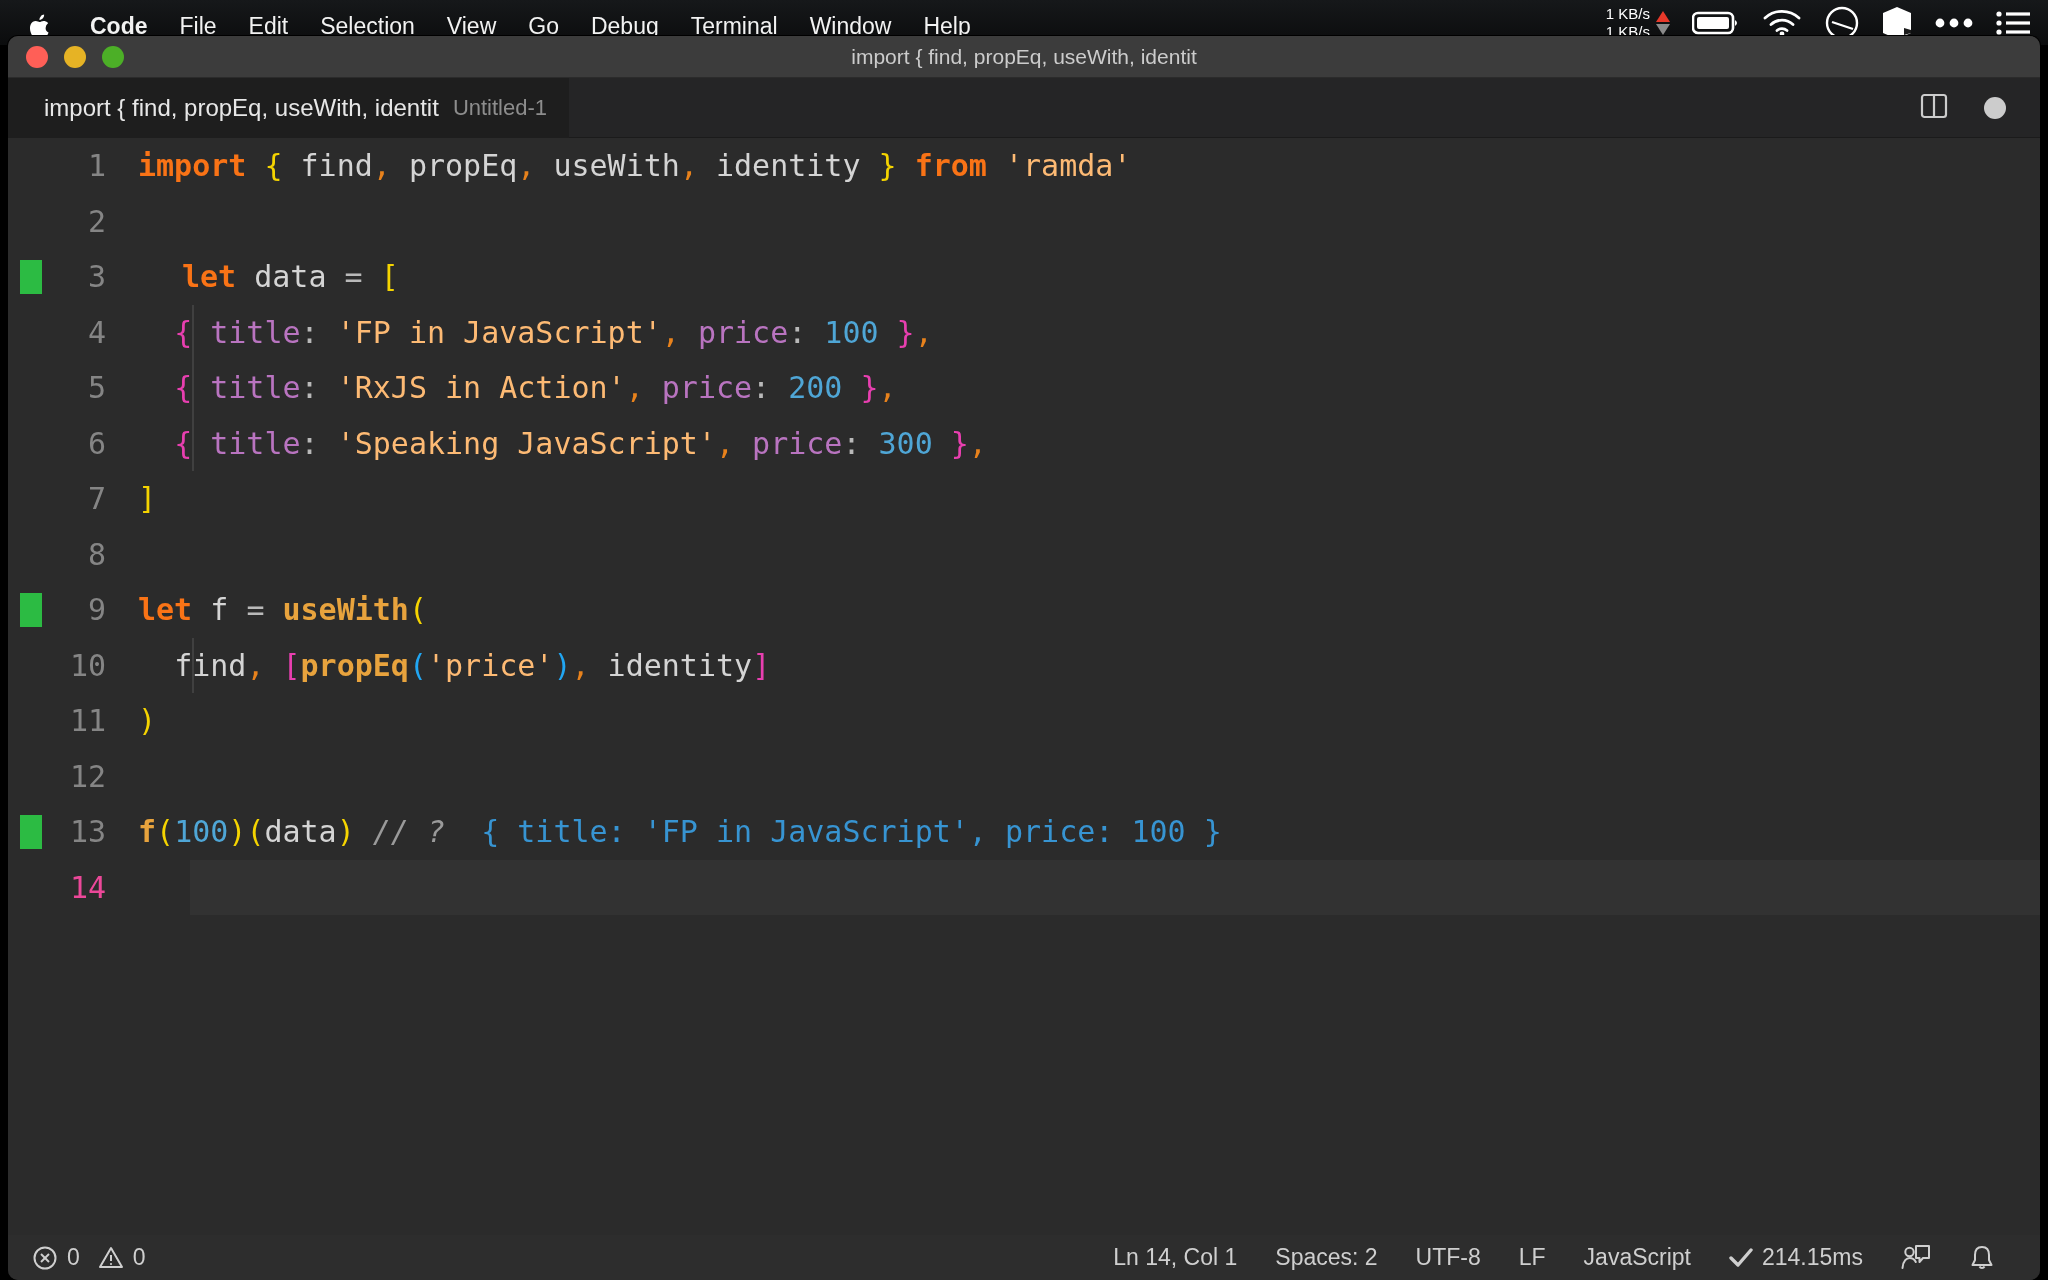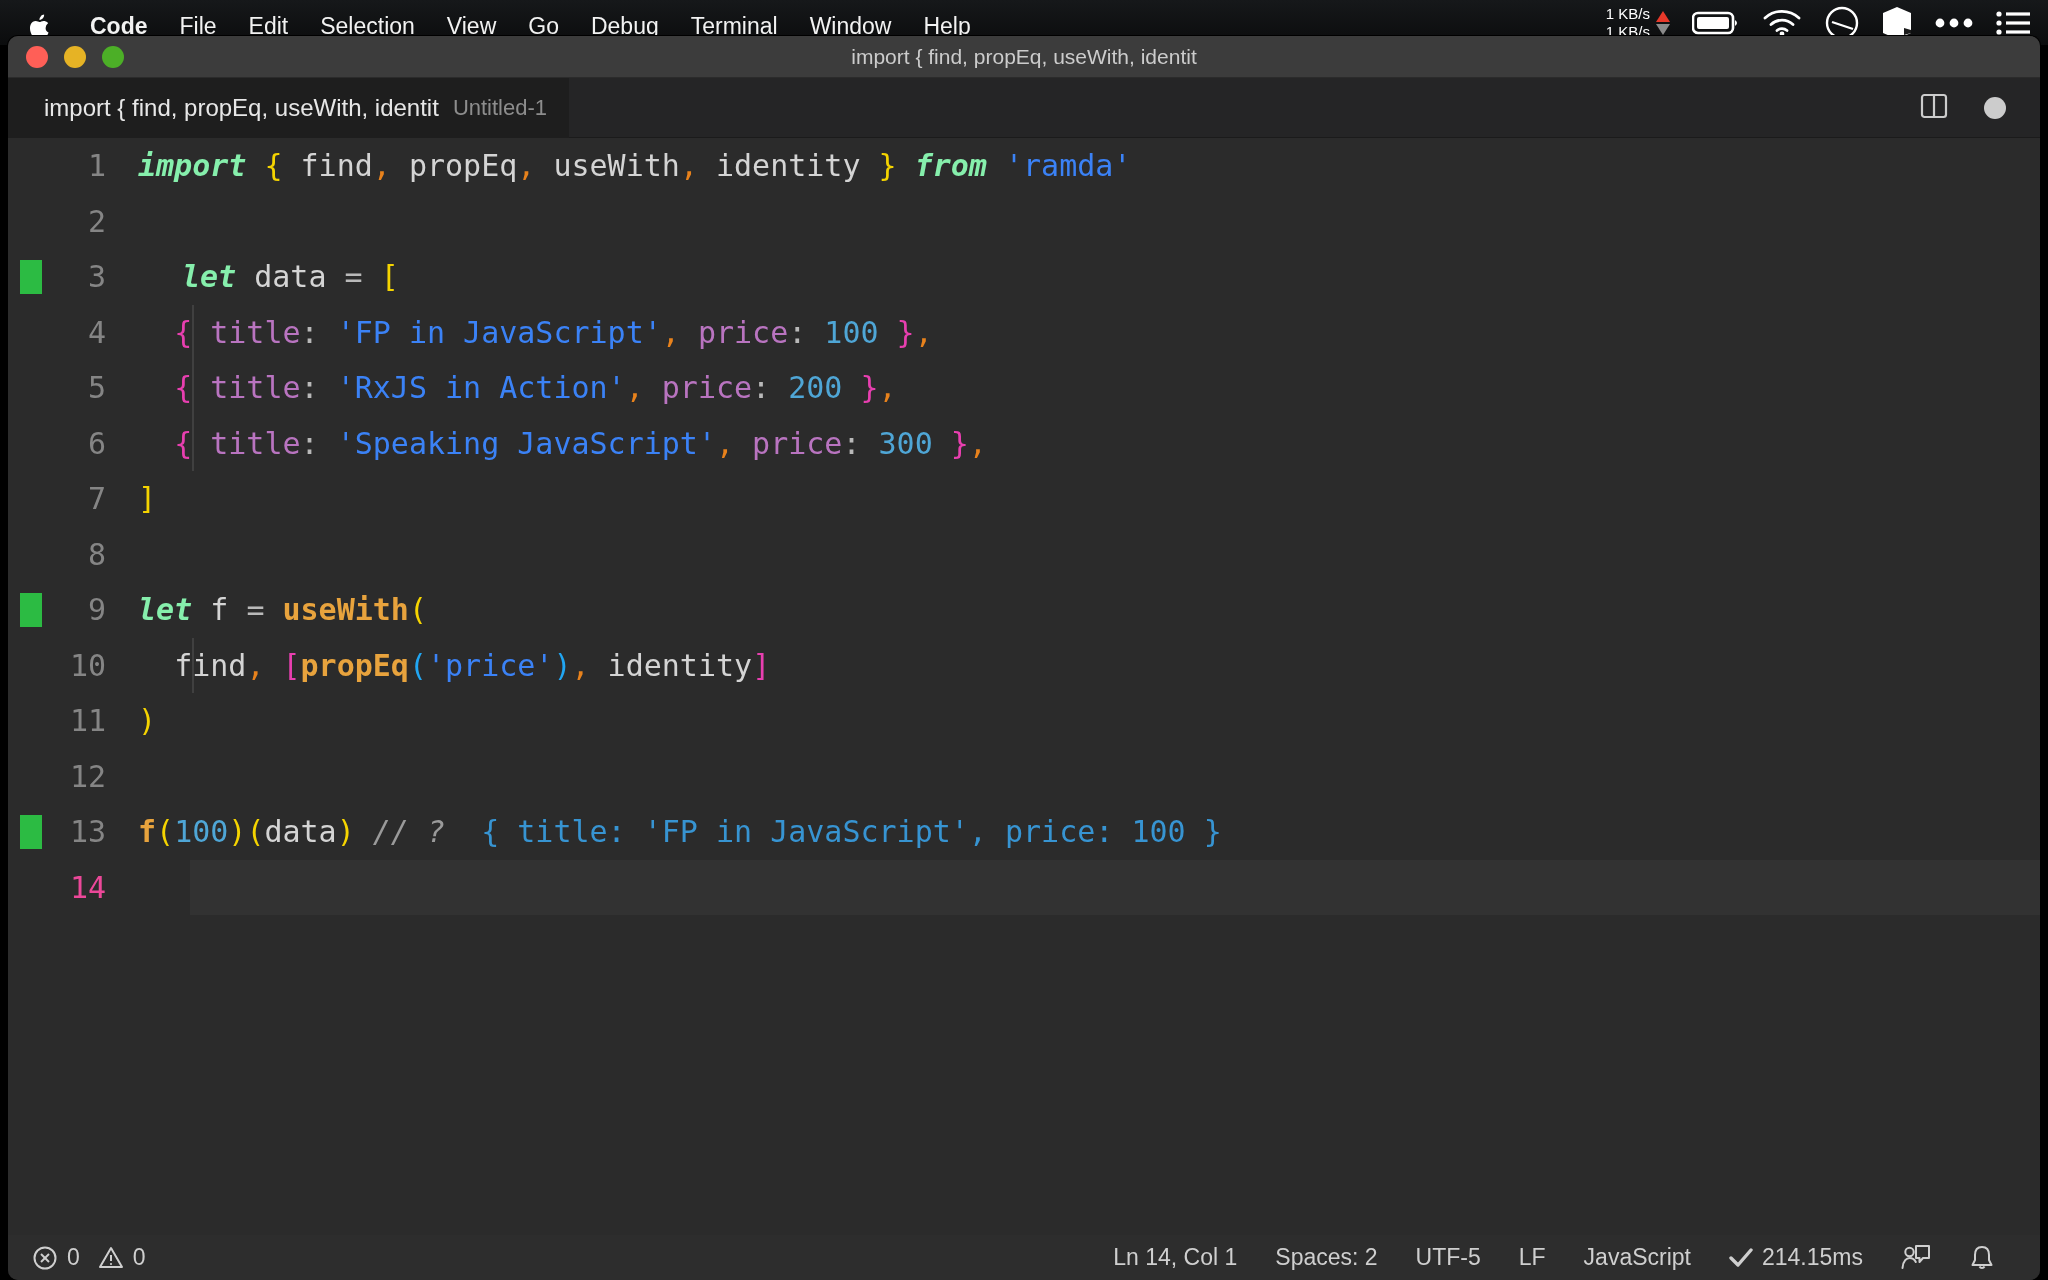--- a/index.html
+++ b/index.html
@@ -104,24 +104,24 @@
     color:#d4d4d4;
   }
   .indent-guide{
     position:absolute; left:184px; top:0; bottom:0; width:2px; background:#404040;
   }
   .current-line{
     position:absolute; left:182px; right:0; height:55.5px;
     background:#323232;
   }
   
-  .t-kw{ color:#86efac; font-weight:bold;font-style:italic; }
+  .t-kw{ color:#f97316; font-weight:bold; }
   .t-fn{ color:#e8a33d; font-weight:bold; }
   .t-var{ color:#d4d4d4; }
-  .t-str{ color:#3b82f6; }
+  .t-str{ color:#fdba74; }
   .t-num{ color:#4fa6d6; }
   .t-prop{ color:#b974c0; }
   .t-br-y{ color:#f5d400; }
   .t-br-p{ color:#e83fb0; }
   .t-br-b{ color:#21a6f2; }
   .t-punc{ color:#e8821c; }
   .t-op{ color:#b9b9b9; }
   .t-cmt{ color:#9a9a9a; font-style:italic; }
   .t-res{ color:#3794d2;text-align:center; }
 
@@ -336,21 +336,21 @@
             <circle cx="13" cy="19" r="1.1" fill="#cfcfcf"></circle>
           </svg>
         </span>
         <span>0</span>
       </div>
     </div>
 
     <div class="sb-right">
       <div class="sb-item">Ln 14, Col 1</div>
       <div class="sb-item">Spaces: 2</div>
-      <div class="sb-item">UTF-5</div>
+      <div class="sb-item">UTF-8</div>
       <div class="sb-item">LF</div>
       <div class="sb-item">JavaScript</div>
       <div class="sb-item">
         <span class="sb-ico">
           <svg width="24" height="22" viewBox="0 0 24 22">
               <path d="M2 11 L9 18 L22 3" fill="none" stroke="#cfcfcf" stroke-width="3.4" stroke-linecap="round" stroke-linejoin="round"></path>
             </svg>
         </span>
         <span>214.15ms</span>
       </div>

